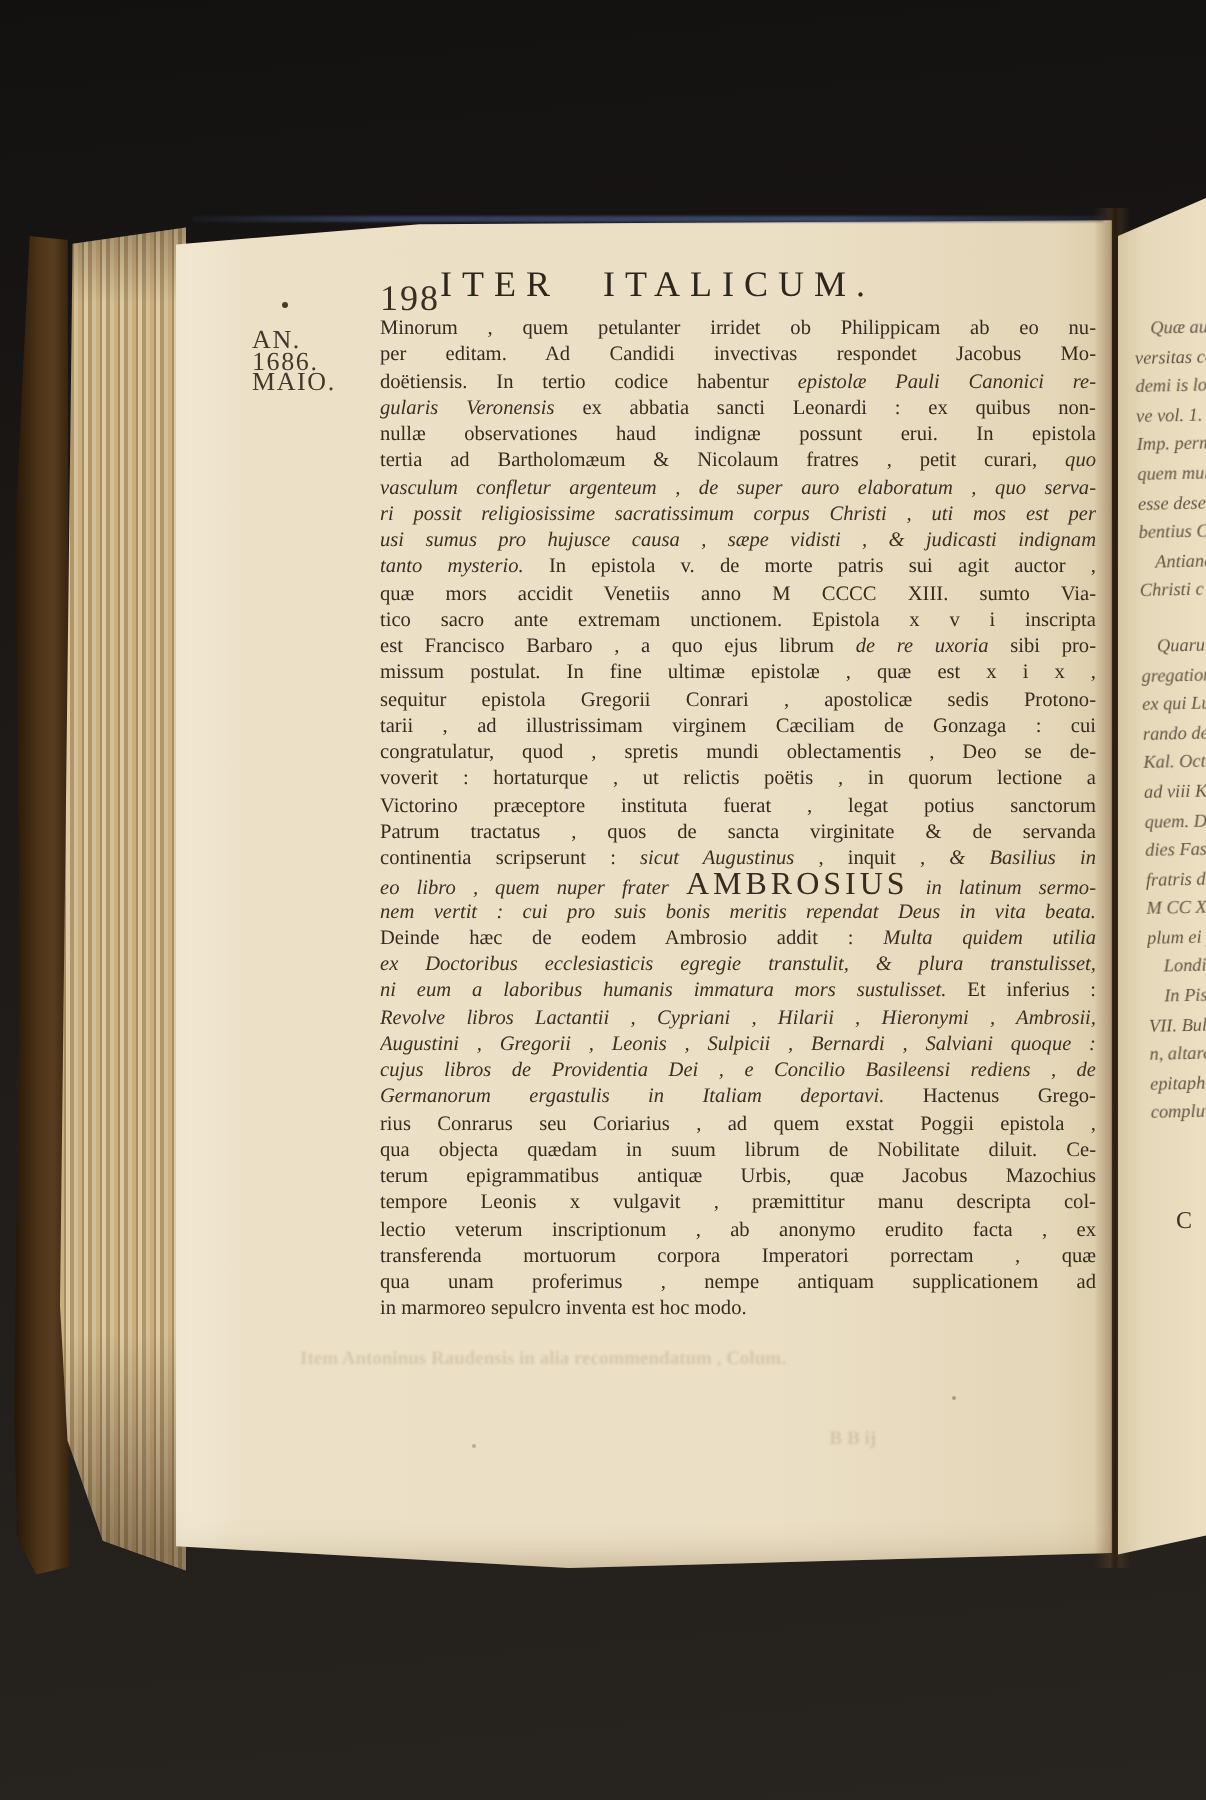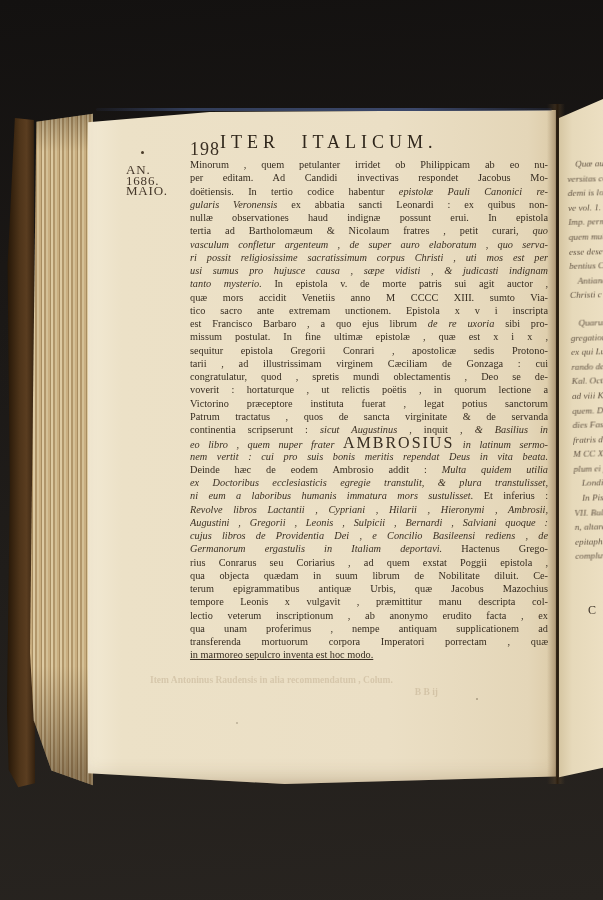--- a/index.html
+++ b/index.html
@@ -35,29 +35,29 @@
   .page-header{position:absolute;left:190px;top:132px;width:358px;height:24px;}
   .page-number{position:absolute;left:0;top:7px;font-size:18px;color:#3a2f22;letter-spacing:1px;}
   .running-title{position:absolute;left:30px;top:0;width:328px;text-align:left;
     font-size:18px;letter-spacing:5px;word-spacing:12px;color:#2f261b;}
   .margin-note{position:absolute;left:126px;top:165px;width:60px;
     font-size:13px;line-height:10.5px;letter-spacing:0.8px;color:#45372a;}
   .body-text{position:absolute;left:190px;top:158px;width:358px;
     font-size:10.3px;line-height:13.25px;color:#362c20;}
   .bline{height:13.25px;text-align:justify;text-align-last:justify;
     white-space:nowrap;overflow:hidden;}
-  .bline.nojust{text-align:center;text-align-last:left;text-decoration:underline;}
+  .bline.nojust{text-align:center;text-align-last:left;}
   .st-r{font-style:normal;}
   .st-i{font-style:italic;color:#3b3023;}
   .st-sc{letter-spacing:2px;font-size:16px;}
   
   .showthrough{position:absolute;left:150px;top:674px;width:322px;
     font-size:9.5px;line-height:12px;color:#8a6f4c;opacity:0.22;
     filter:blur(0.6px);font-style:normal;font-weight:bold;}
-  .stline:last-child{text-align:right;padding-right:34px;}
+  .stline:last-child{text-align:right;padding-right:34px;margin-top:28px;}
   
   .speck{position:absolute;border-radius:50%;background:#4a3b28;}
   .speck.s1{left:141px;top:151px;width:3px;height:3px;}
   .speck.s2{left:476px;top:698px;width:2px;height:2px;opacity:0.4;}
   .speck.s3{left:236px;top:722px;width:2px;height:2px;opacity:0.3;}
   
   .facing-fragments{position:absolute;left:567px;top:157px;width:36px;height:450px;
     overflow:hidden;font-size:9.2px;line-height:14.6px;color:#514335;
     font-style:italic;transform:rotate(-1.2deg);transform-origin:top left;
     filter:blur(0.3px);opacity:0.88;}
@@ -116,22 +116,22 @@
       <div class="bline"><span class="st-i">ni eum a laboribus humanis immatura mors sustulisset. </span><span class="st-r">Et inferius :</span></div>
       <div class="bline"><span class="st-i">Revolve libros Lactantii , Cypriani , Hilarii , Hieronymi , Ambrosii,</span></div>
       <div class="bline"><span class="st-i">Augustini , Gregorii , Leonis , Sulpicii , Bernardi , Salviani quoque :</span></div>
       <div class="bline"><span class="st-i">cujus libros de Providentia Dei , e Concilio Basileensi rediens , de</span></div>
       <div class="bline"><span class="st-i">Germanorum ergastulis in Italiam deportavi. </span><span class="st-r">Hactenus Grego-</span></div>
       <div class="bline"><span class="st-r">rius Conrarus seu Coriarius , ad quem exstat Poggii epistola ,</span></div>
       <div class="bline"><span class="st-r">qua objecta quædam in suum librum de Nobilitate diluit. Ce-</span></div>
       <div class="bline"><span class="st-r">terum epigrammatibus antiquæ Urbis, quæ Jacobus Mazochius</span></div>
       <div class="bline"><span class="st-r">tempore Leonis x vulgavit , præmittitur manu descripta col-</span></div>
       <div class="bline"><span class="st-r">lectio veterum inscriptionum , ab anonymo erudito facta , ex</span></div>
+      <div class="bline"><span class="st-r">transferenda mortuorum corpora Imperatori porrectam , quæ</span></div>
       <div class="bline"><span class="st-r">qua unam proferimus , nempe antiquam supplicationem ad</span></div>
-      <div class="bline"><span class="st-r">transferenda mortuorum corpora Imperatori porrectam , quæ</span></div>
       <div class="bline nojust"><span class="st-r">in marmoreo sepulcro inventa est hoc modo.</span></div>
     </div>
 
   <div class="showthrough">
       <div class="stline">Item Antoninus Raudensis in alia recommendatum , Colum.</div>
       <div class="stline">B B ij</div>
     </div>
 
   <span class="speck s1"></span>
   <span class="speck s2"></span>

